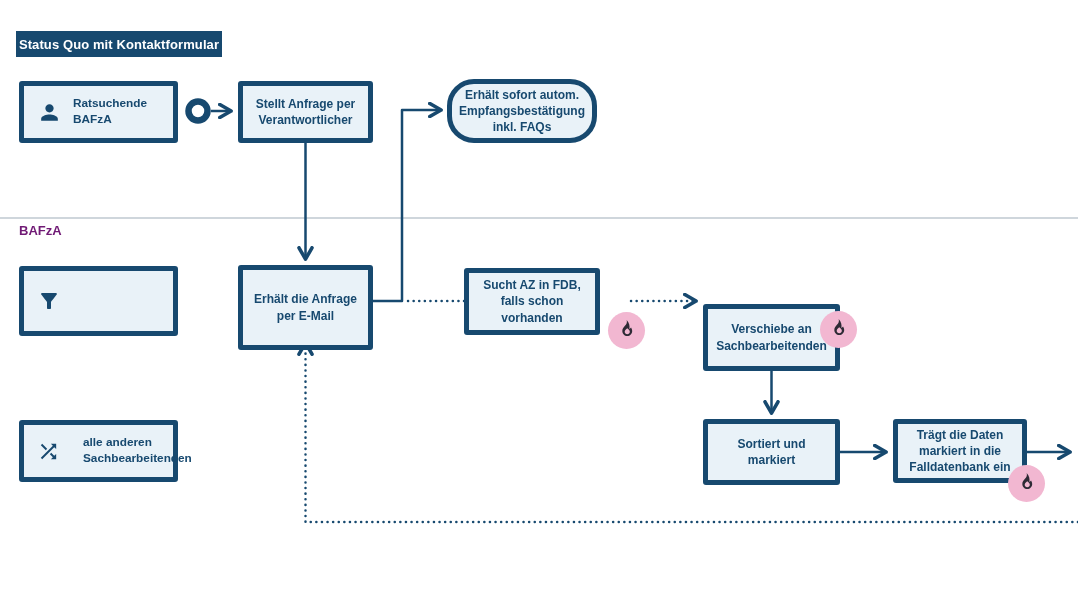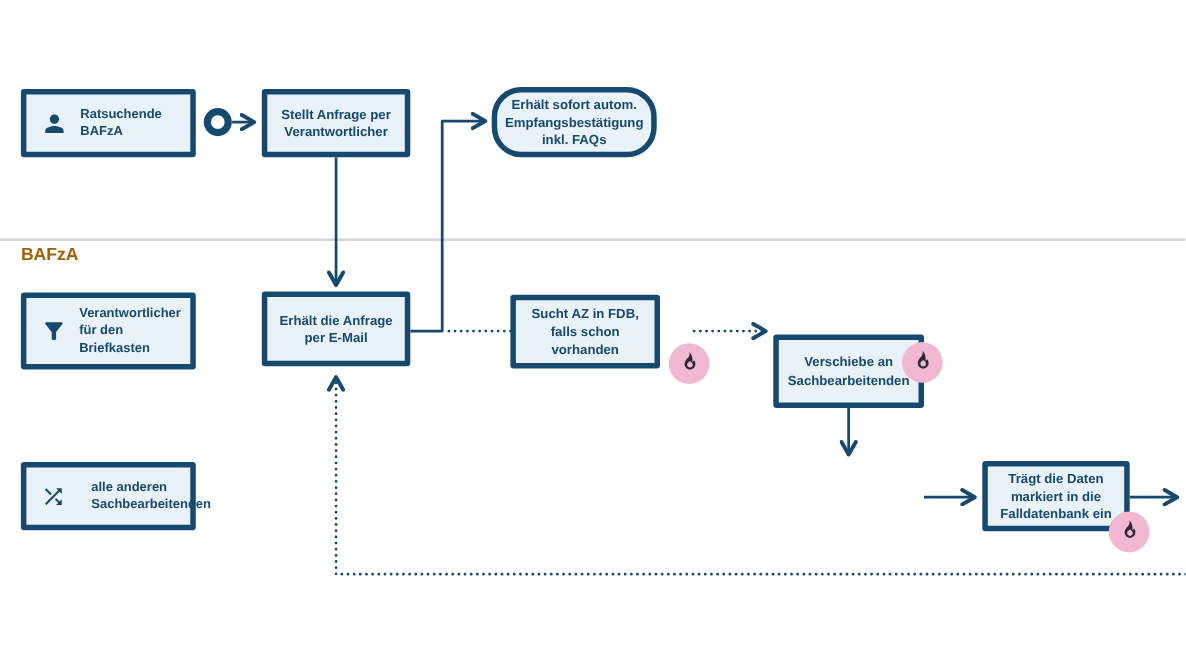--- a/index.html
+++ b/index.html
@@ -6,22 +6,22 @@
   #stage{
     position:relative;width:1078px;height:592px;background:#ffffff;overflow:hidden;
     font-family:"Liberation Sans", sans-serif;
   }
   .title-badge{
     position:absolute;left:16px;top:31px;width:206px;height:26px;
     background:#17496F;color:#ffffff;font-size:13px;font-weight:bold;
     display:flex;align-items:center;justify-content:center;letter-spacing:.1px;
   }
   .lane-label{
-    position:absolute;left:19px;top:223px;color:#a16207;
-    font-size:16px;font-weight:bold;
+    position:absolute;left:19px;top:223px;color:#701a75;
+    font-size:13px;font-weight:bold;
   }
   svg.connectors{position:absolute;left:0;top:0;width:1078px;height:592px;}
   .node{
     position:absolute;box-sizing:border-box;
     background:#E9F2F8;border:5px solid #17496F;border-radius:3px;
     color:#17496F;font-weight:bold;font-size:12px;line-height:1.35;
     display:flex;align-items:center;justify-content:center;text-align:center;
     padding:4px 8px;
   }
   .node.icon-left{justify-content:flex-start;text-align:left;gap:11px;padding-left:13px;padding-right:6px;font-size:11.8px;}
@@ -59,20 +59,21 @@
 
     <line x1="771.5" y1="335" x2="771.5" y2="412" stroke="#17496F" stroke-width="2.5" marker-end="url(#arrow)"></line>
 
     <line x1="840" y1="452" x2="885" y2="452" stroke="#17496F" stroke-width="2.5" marker-end="url(#arrow)"></line>
 
     <line x1="1027" y1="452" x2="1069" y2="452" stroke="#17496F" stroke-width="2.5" marker-end="url(#arrow)"></line>
 
     <polyline points="1078,522 305.5,522 305.5,344" fill="none" stroke="#17496F" stroke-width="2.5" stroke-dasharray="0.1,5.5" stroke-linecap="round" stroke-linejoin="round" marker-end="url(#arrow)"></polyline>
   </svg>
 
+  <div class="title-badge">Status Quo mit Kontaktformular</div>
 
   <div class="lane-label">BAFzA</div>
 
   <div class="node icon-left" style="left:19px;top:81px;width:159px;height:62px;">
     <span class="ic">
       <svg width="25" height="25" viewBox="0 0 24 24">
           <path fill="#17496F" d="M12 12c2.21 0 4-1.79 4-4s-1.79-4-4-4-4 1.79-4 4 1.79 4 4 4zm0 2c-2.67 0-8 1.34-8 4v2h16v-2c0-2.66-5.33-4-8-4z"></path>
         </svg>
     </span>
     <span>Ratsuchende BAFzA</span>
@@ -85,44 +86,46 @@
   <div class="node" style="left:447px;top:79px;width:150px;height:64px;padding:4px 5px;border-radius:27px;">
     <span>Erhält sofort autom. Empfangsbestätigung inkl. FAQs</span>
   </div>
 
   <div class="node icon-left" style="left:19px;top:266px;width:159px;height:70px;">
     <span class="ic">
       <svg width="24" height="24" viewBox="0 0 24 24">
           <path fill="#17496F" d="M4.25 5.61C6.27 8.2 10 13 10 13v6c0 .55.45 1 1 1h2c.55 0 1-.45 1-1v-6s3.72-4.8 5.74-7.39c.51-.66.04-1.61-.79-1.61H5.04c-.83 0-1.3.95-.79 1.61z"></path>
         </svg>
     </span>
-    <span>Verantwortlicher für den Briefkasten</span>
   </div>
 
-  <div class="node" style="left:238px;top:265px;width:135px;height:68px;">
+  <div class="node" style="left:238px;top:265px;width:135px;height:85px;">
     <span>Erhält die Anfrage per E-Mail</span>
   </div>
 
   <div class="node" style="left:464px;top:268px;width:136px;height:67px;">
     <span>Sucht AZ in FDB, falls schon vorhanden</span>
   </div>
 
   <div class="node" style="left:703px;top:268px;width:137px;height:67px;margin-top:36px;">
     <span>Verschiebe an Sachbearbeitenden</span>
   </div>
 
   <div class="node icon-left" style="left:19px;top:420px;width:159px;height:62px;gap:23px;">
     <span class="ic">
       <svg width="23" height="23" viewBox="0 0 24 24">
           <path fill="#17496F" d="M10.59 9.17L5.41 4 4 5.41l5.17 5.17 1.42-1.41zM14.5 4l2.04 2.04L4 18.59 5.41 20 17.96 7.46 20 9.5V4h-5.5zm.33 9.41l-1.41 1.41 3.13 3.13L14.5 20H20v-5.5l-2.04 2.04-3.13-3.13z"></path>
         </svg>
     </span>
     <span>alle anderen Sachbearbeitenden</span>
   </div>
 
+  <div class="node" style="left:703px;top:419px;width:137px;height:66px;">
+    <span>Sortiert und markiert</span>
+  </div>
 
   <div class="node" style="left:893px;top:419px;width:134px;height:64px;padding:4px 5px;">
     <span>Trägt die Daten markiert in die Falldatenbank ein</span>
   </div>
 
   <div class="pain" style="left:608px;top:312px;">
     <span>
       <svg width="19" height="19" viewBox="0 0 20 20">
         <path fill="#2E2A35" fill-rule="evenodd" d="M10.2 1 C10.9 3.6 10 5.3 8.6 6.9 C7.1 8.6 5.6 10.2 5.6 12.6 C5.6 15.5 7.9 17.9 10.8 17.9 C13.7 17.9 16 15.5 16 12.6 C16 11.3 15.5 10.1 14.8 9 C14.3 9.7 13.8 10.1 13 10.4 C13.6 7.5 13 3.8 10.2 1 Z M10.8 16 C9.3 16 8.1 14.8 8.1 13.3 C8.1 12.4 8.6 11.6 9.3 11 L10.8 9.7 L12.3 11 C13 11.6 13.5 12.4 13.5 13.3 C13.5 14.8 12.3 16 10.8 16 Z"></path>
       </svg>

